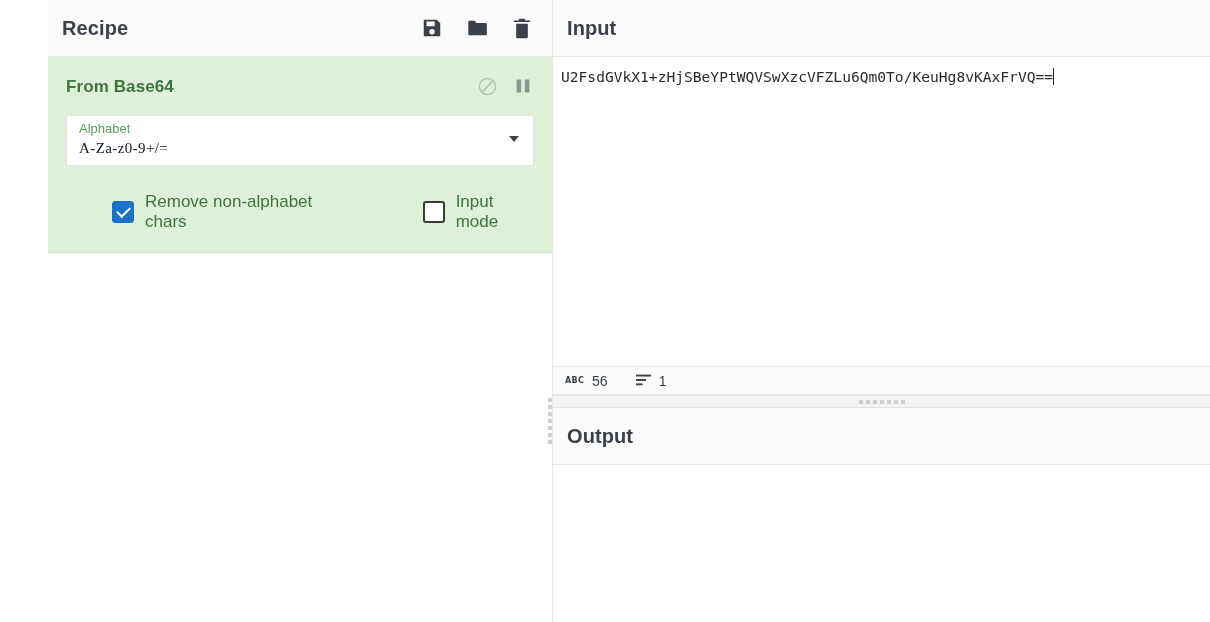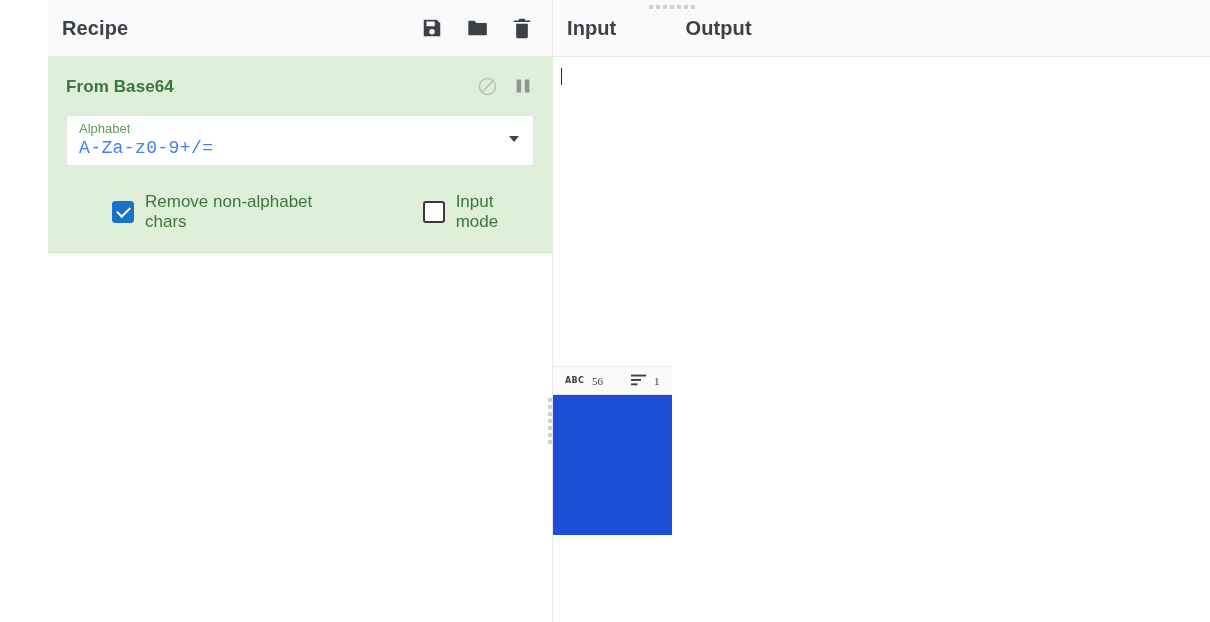--- a/index.html
+++ b/index.html
@@ -118,23 +118,23 @@
     padding: 5px 32px 0 12px;
     cursor: text;
   }
   .arg-label {
     font-size: 13px;
     color: #5aa25c;
     line-height: 16px;
     font-family: "Liberation Sans", sans-serif;
   }
   .arg-value {
-    font-size: 18px;
-    color: #3b82f6;
-    font-family: Liberation Mono, monospace;
+    font-size: 15px;
+    color: #0f172a;
+    font-family: Liberation Serif, serif;
     line-height: 22px;
     letter-spacing: .4px;
   }
   .arg-caret {
     position: absolute;
     right: 14px;
     top: 20px;
     width: 0; height: 0;
     border-left: 5px solid transparent;
     border-right: 5px solid transparent;
@@ -185,21 +185,22 @@
     margin-left: 11px;
     line-height: 20px;
   }
 
   
   .io-col {
     position: relative;
     width: 657px;
     height: 535px;
     display: flex;
-    background: #1d4ed8;
+    flex-direction: column;
+    background: #a21caf;
   }
 
   
   .vsplit-grip {
     position: absolute;
     left: -7px;
     top: 395px;
     width: 7px;
     height: 52px;
     display: flex;
@@ -294,22 +295,22 @@
     gap: 10px;
   }
   .status-item {
     display: flex;
     align-items: center;
     gap: 8px;
     cursor: default;
   }
   .status-item + .status-item { margin-left: 18px; }
   .status-val {
-    font-family: Liberation Serif, serif;
-    font-size: 11px;
+    font-family: Liberation Sans, sans-serif;
+    font-size: 14px;
     color: #3a4149;
   }
   .abc-icon {
     font-family: "DejaVu Sans", sans-serif;
     font-size: 8px;
     font-weight: bold;
     color: #3a4149;
     letter-spacing: .3px;
     line-height: 9px;
   }
@@ -453,21 +454,21 @@
       <i></i>
     </div>
 
     <div class="input-pane">
 
       <div class="io-title-bar">
         <div class="io-title">Input</div>
       </div>
 
       <div class="editor">
-        <div class="editor-line"><span class="caret"></span></div>
+        <div class="editor-line"><span>U2FsdGVkX1+zHjSBeYPtWQVSwXzcVFZLu6Qm0To/KeuHg8vKAxFrVQ==</span><span class="caret"></span></div>
       </div>
 
       <div class="status-bar">
         <div class="status-item">
           <span class="abc-icon">ABC</span>
           <span class="status-val">56</span>
         </div>
         <div class="status-item">
           <span>
             <svg width="15" height="12" viewBox="0 0 15 12" fill="#3a4149">

